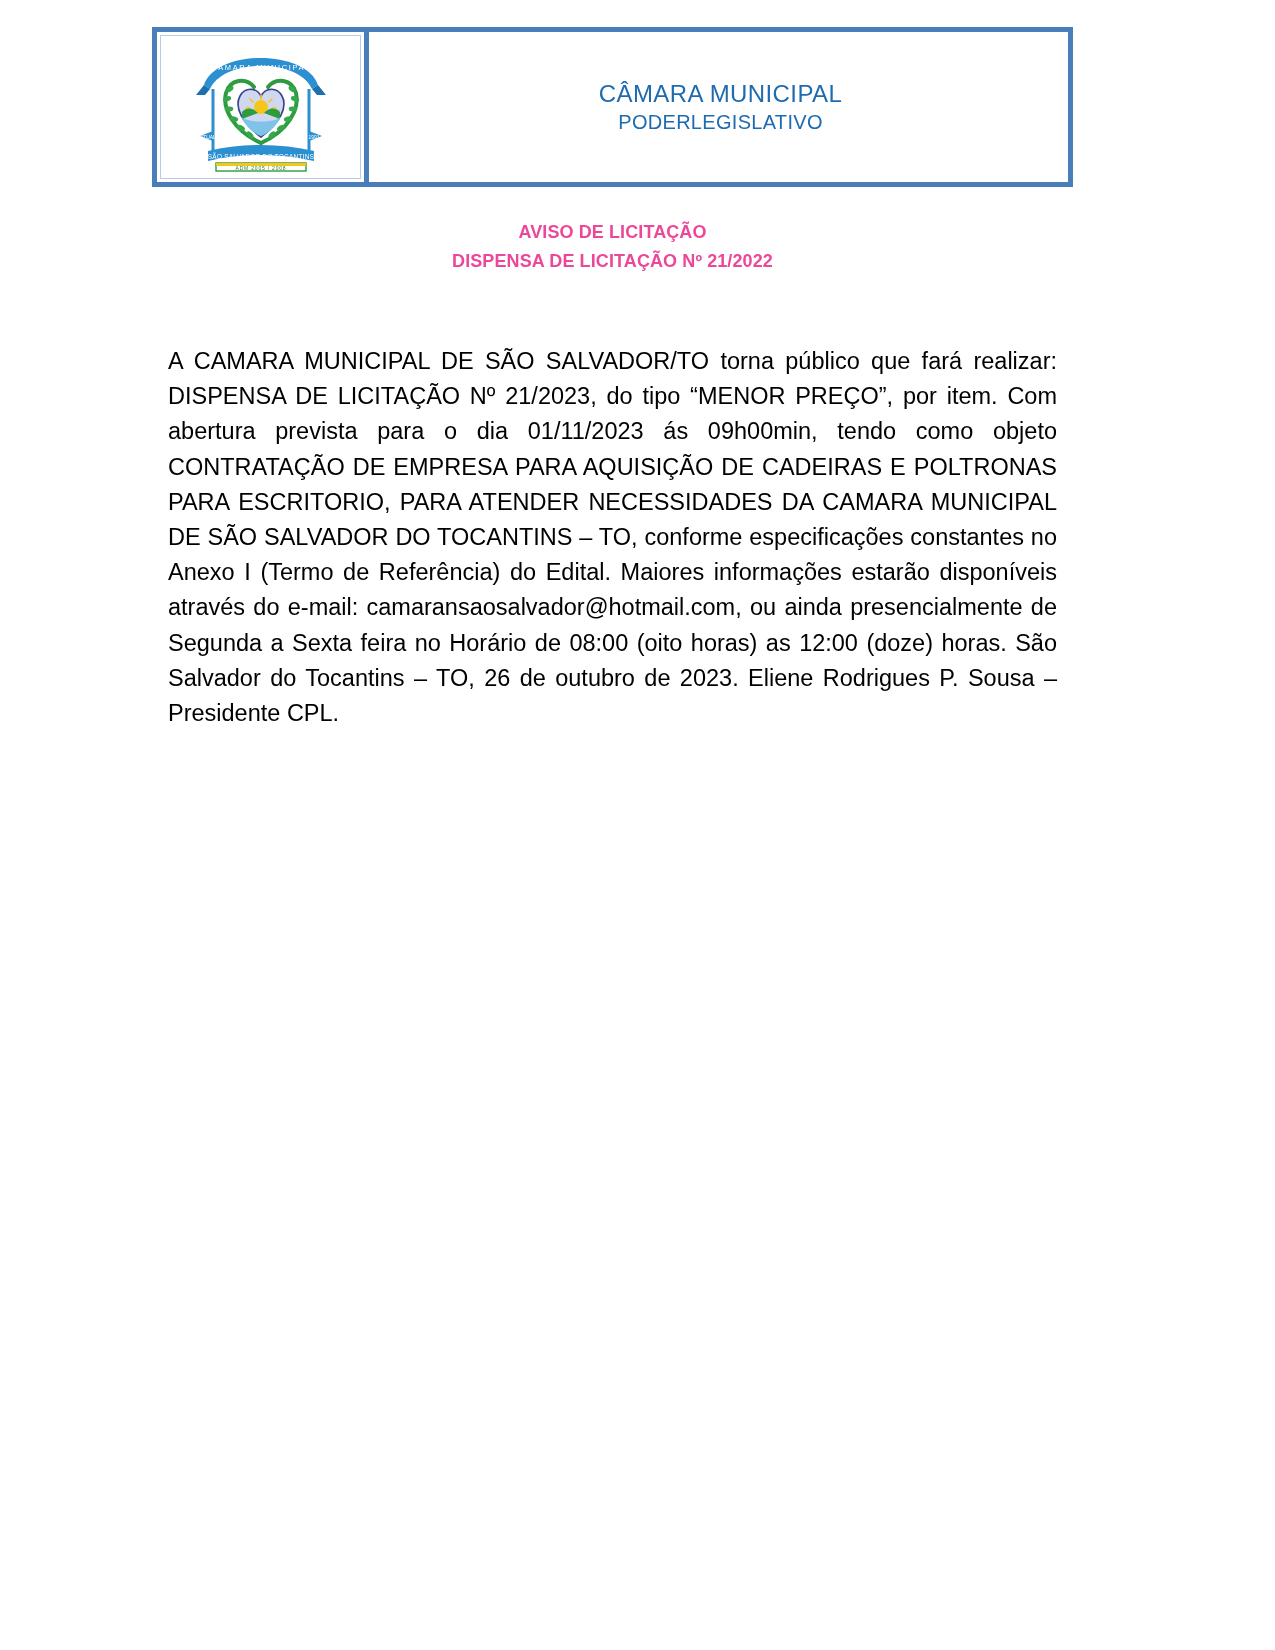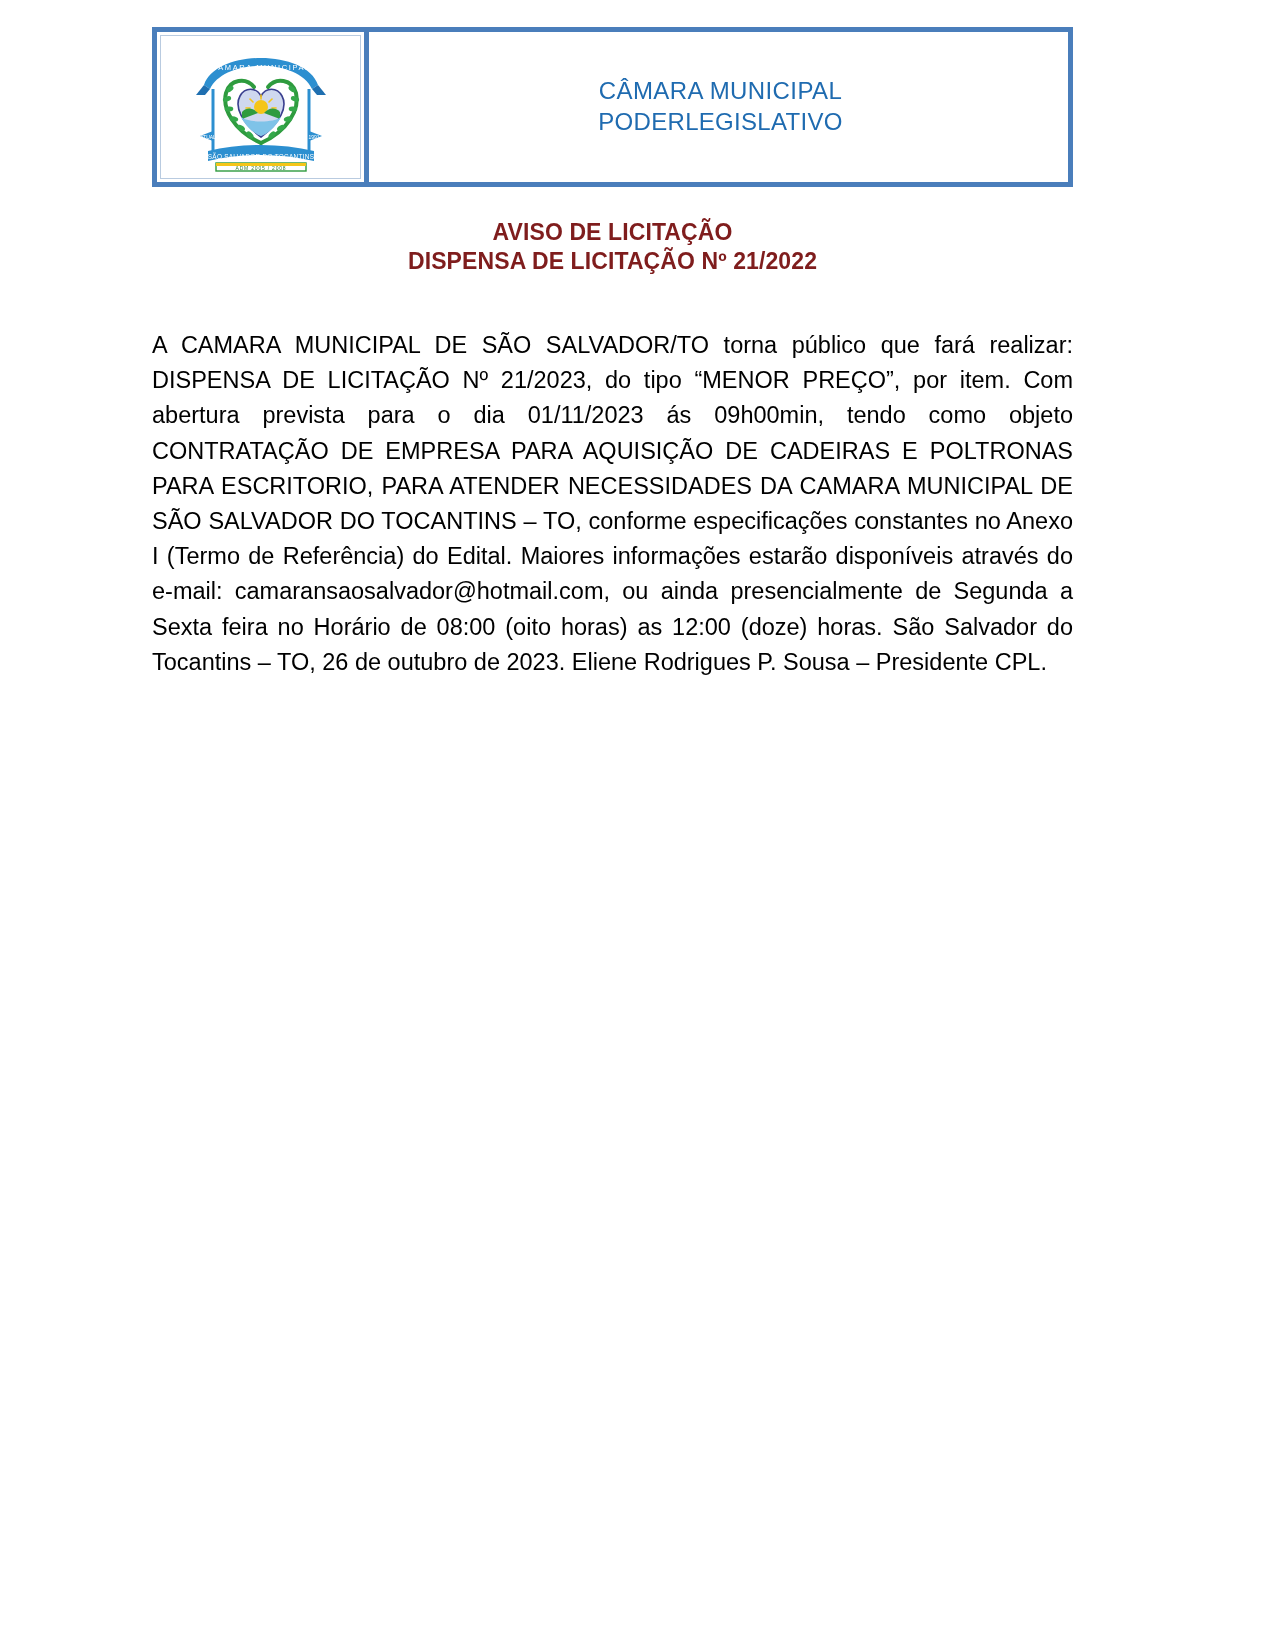--- a/index.html
+++ b/index.html
@@ -99,58 +99,58 @@
   .hdr-artifact {
     position: absolute;
     left: 159px;
     top: 1px;
     font-size: 34px;
     font-weight: bold;
     color: #1463c6;
     pointer-events: none;
   }
   .hdr-line3 {
-    font-size: 24px;
+    font-size: 20px;
     color: #1f6bb0;
     letter-spacing: 0.3px;
     line-height: 1.2;
     margin-top: 3px;
     white-space: nowrap;
   }
 
   
   .title-block {
     position: absolute;
     left: 152px;
     top: 218px;
     width: 921px;
     text-align: center;
   }
   .title-line {
-    font-size: 23px;
+    font-size: 18px;
     font-weight: bold;
     line-height: 29px;
     letter-spacing: 0.1px;
-    color: #7f1d1d;
+    color: #ec4899;
   }
 
   
   .body-block {
     position: absolute;
     left: 152px;
     top: 328px;
     width: 921px;
   }
   .body-para {
     font-size: 23.5px;
     line-height: 35.2px;
     text-align: justify;
     text-justify: inter-word;
     color: #000;
-    margin: 0;
+    margin: 16px;
     letter-spacing: 0px;
   }
 
   
   .footer {
     position: absolute;
     left: 152px;
     top: 1550px;
     width: 921px;
     text-align: center;

